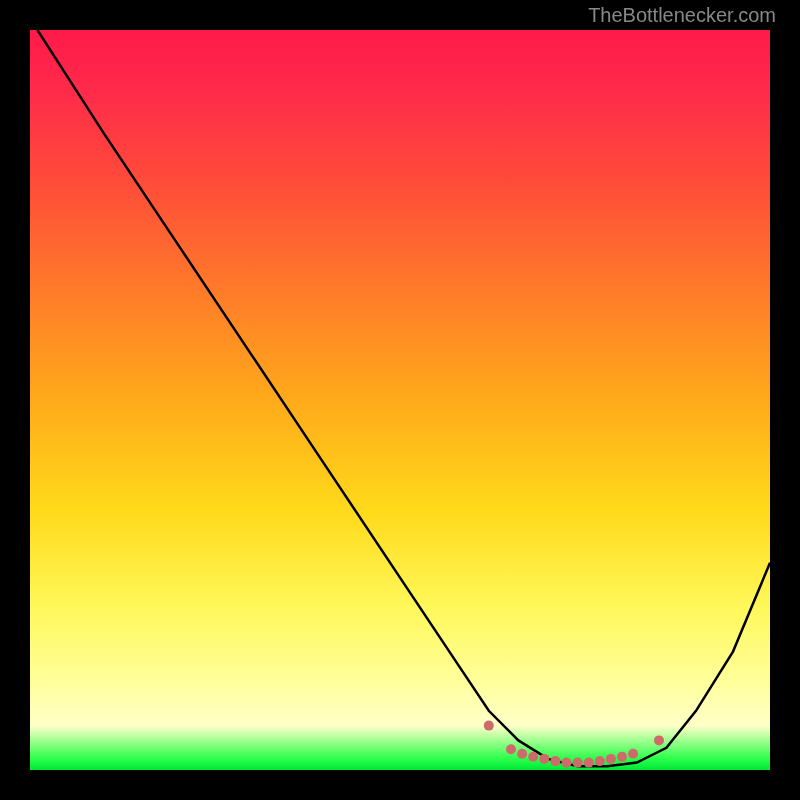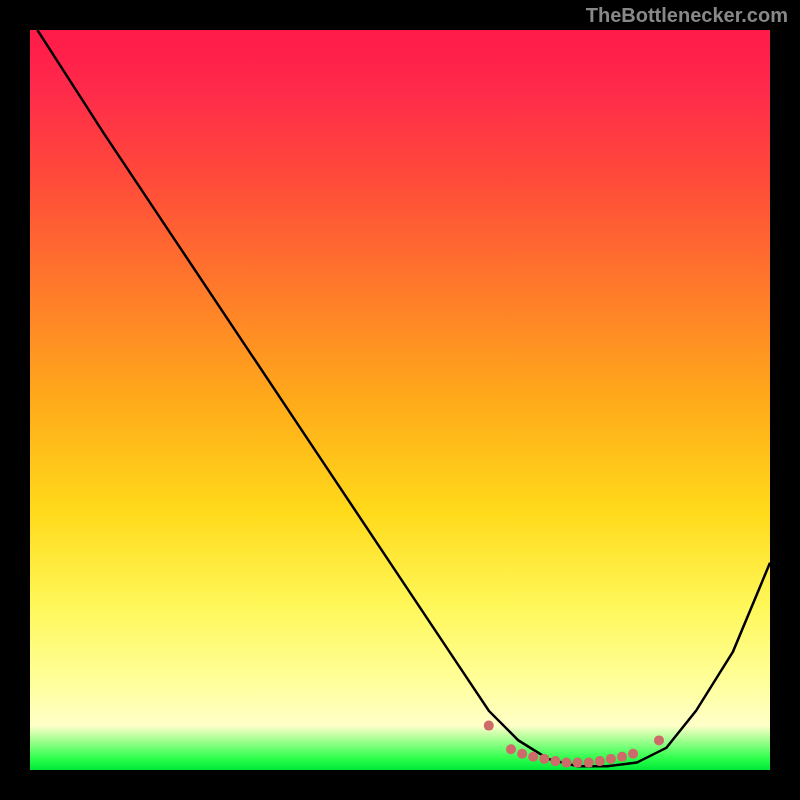--- a/index.html
+++ b/index.html
@@ -6,24 +6,24 @@
   body {
     width: 800px;
     height: 800px;
     background: #000;
     position: relative;
     font-family: Arial, sans-serif;
   }
   .watermark {
     position: absolute;
     top: 4px;
-    right: 12px;
+    right: 24px;
     color: #888;
     font-size: 20px;
-    font-weight: bold;
+    font-weight: normal;
     z-index: 10;
   }
   .chart-area {
     position: absolute;
     left: 30px;
     top: 30px;
     width: 740px;
     height: 740px;
     overflow: hidden;
   }

